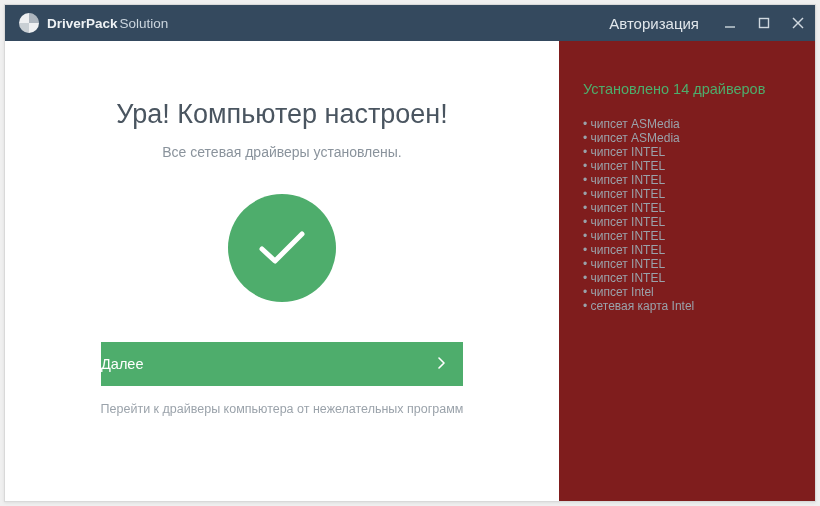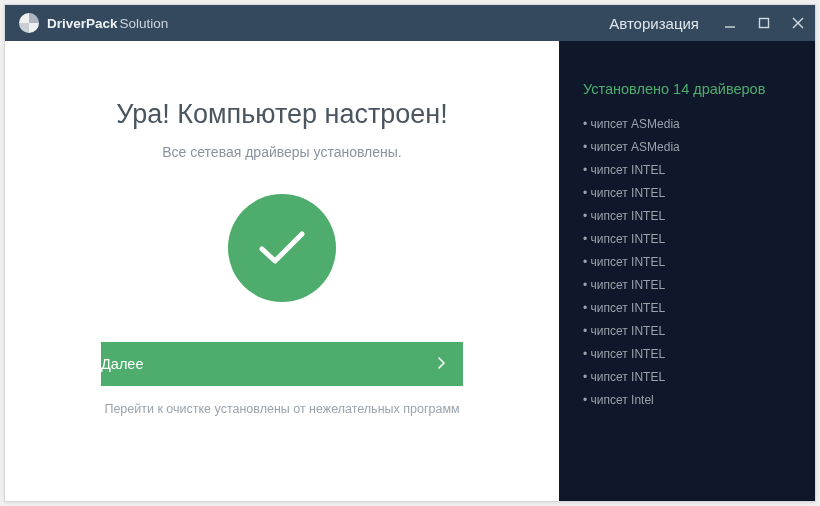--- a/index.html
+++ b/index.html
@@ -102,33 +102,32 @@
     transform: translateY(-50%);
   }
   .cleanup-link {
     margin-top: 16px;
     font-size: 12.5px;
     color: #9ba3ab;
     cursor: pointer;
   }
   .side {
     width: 256px;
-    background: #0f172a;
+    background: #7f1d1d;
     padding: 40px 18px 16px 24px;
   }
   .side-title {
     color: #4ead6c;
     font-size: 14.5px;
     margin-bottom: 20px;
   }
   .driver-list {
     list-style: none;
     display: flex;
     flex-direction: column;
-    gap: 9px;
     justify-content: flex-end;
   }
   .driver-list li {
     font-size: 12px;
     color: #9aa2aa;
   }
   .driver-list li::before {
     content: "• ";
     color: #9aa2aa;
   }
@@ -183,36 +182,37 @@
 
       <button class="next-btn">
         <span>Далее</span>
         <span class="chev">
           <svg width="7" height="12">
               <polyline points="1,1 6,6 1,11" fill="none" stroke="#ffffff" stroke-width="1.6" stroke-linecap="round" stroke-linejoin="round"></polyline>
             </svg>
         </span>
       </button>
 
-      <a class="cleanup-link">Перейти к очистке установлены от нежелательных программ</a>
+      <a class="cleanup-link">Перейти к драйверы компьютера от нежелательных программ</a>
     </div>
 
     <div class="side">
       <div class="side-title">Установлено 14 драйверов</div>
       <ul class="driver-list">
           <li>чипсет ASMedia</li>
           <li>чипсет ASMedia</li>
           <li>чипсет INTEL</li>
           <li>чипсет INTEL</li>
           <li>чипсет INTEL</li>
           <li>чипсет INTEL</li>
           <li>чипсет INTEL</li>
           <li>чипсет INTEL</li>
           <li>чипсет INTEL</li>
           <li>чипсет INTEL</li>
           <li>чипсет INTEL</li>
           <li>чипсет INTEL</li>
           <li>чипсет Intel</li>
+          <li>сетевая карта Intel</li>
         </ul>
     </div>
 
   </div>
 </div>
 
 </body></html>

